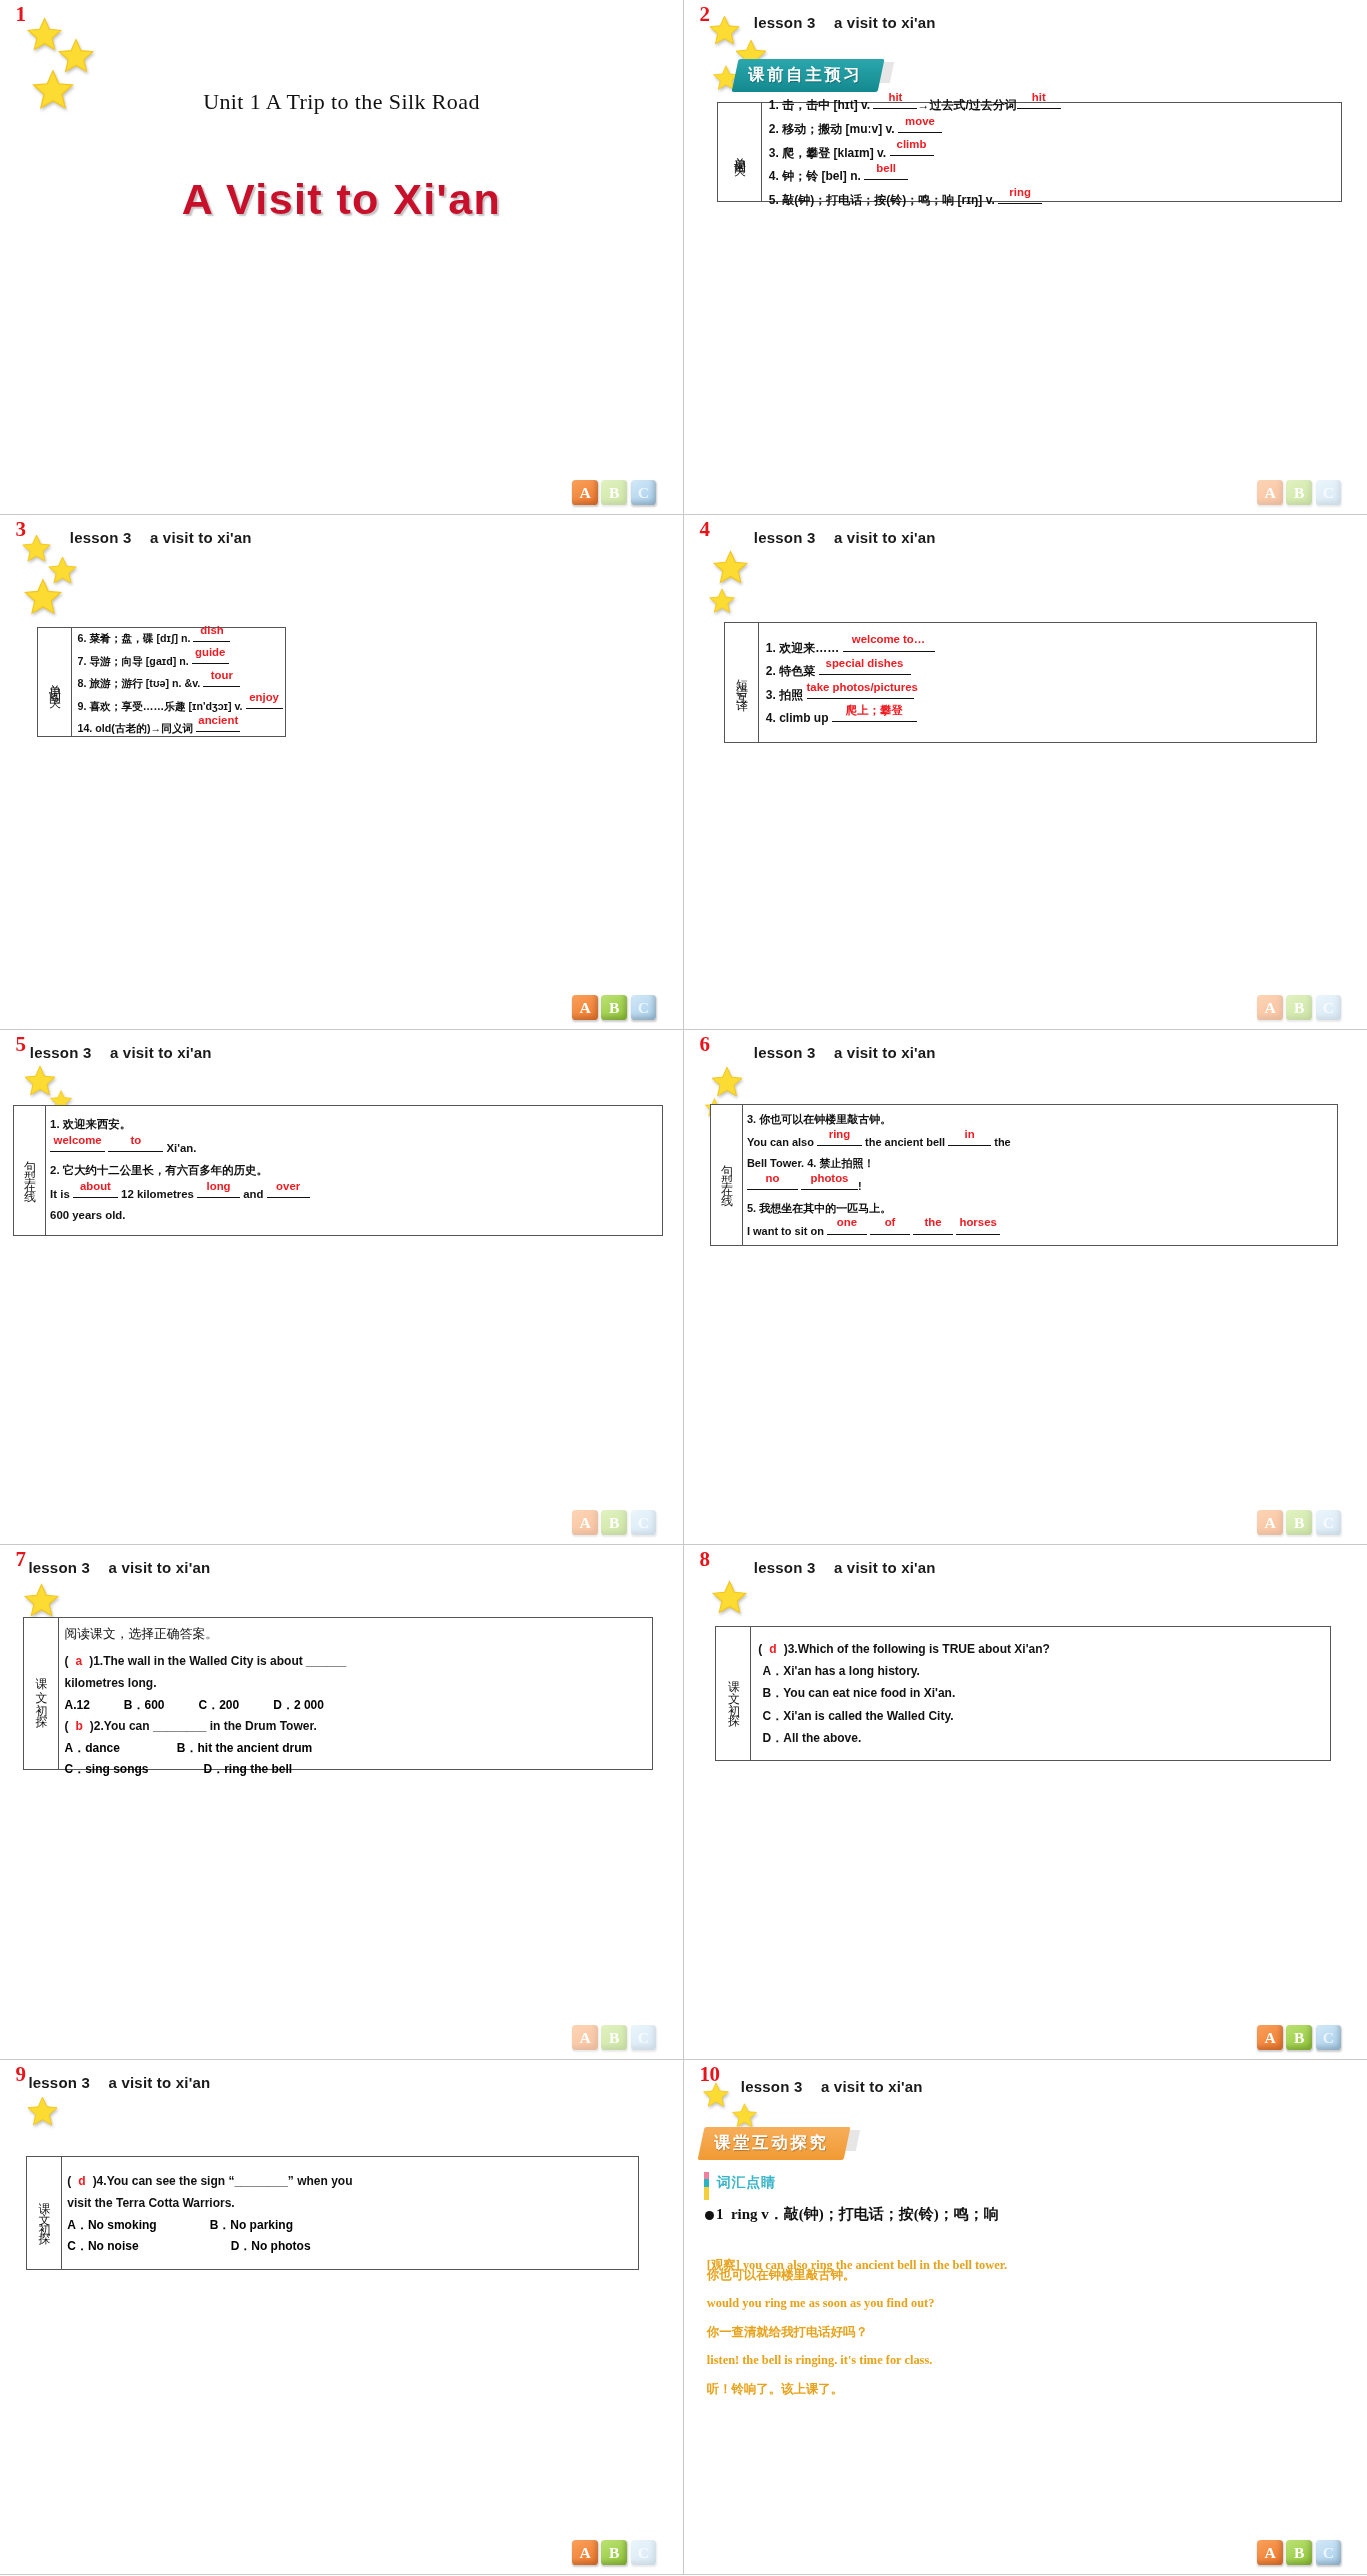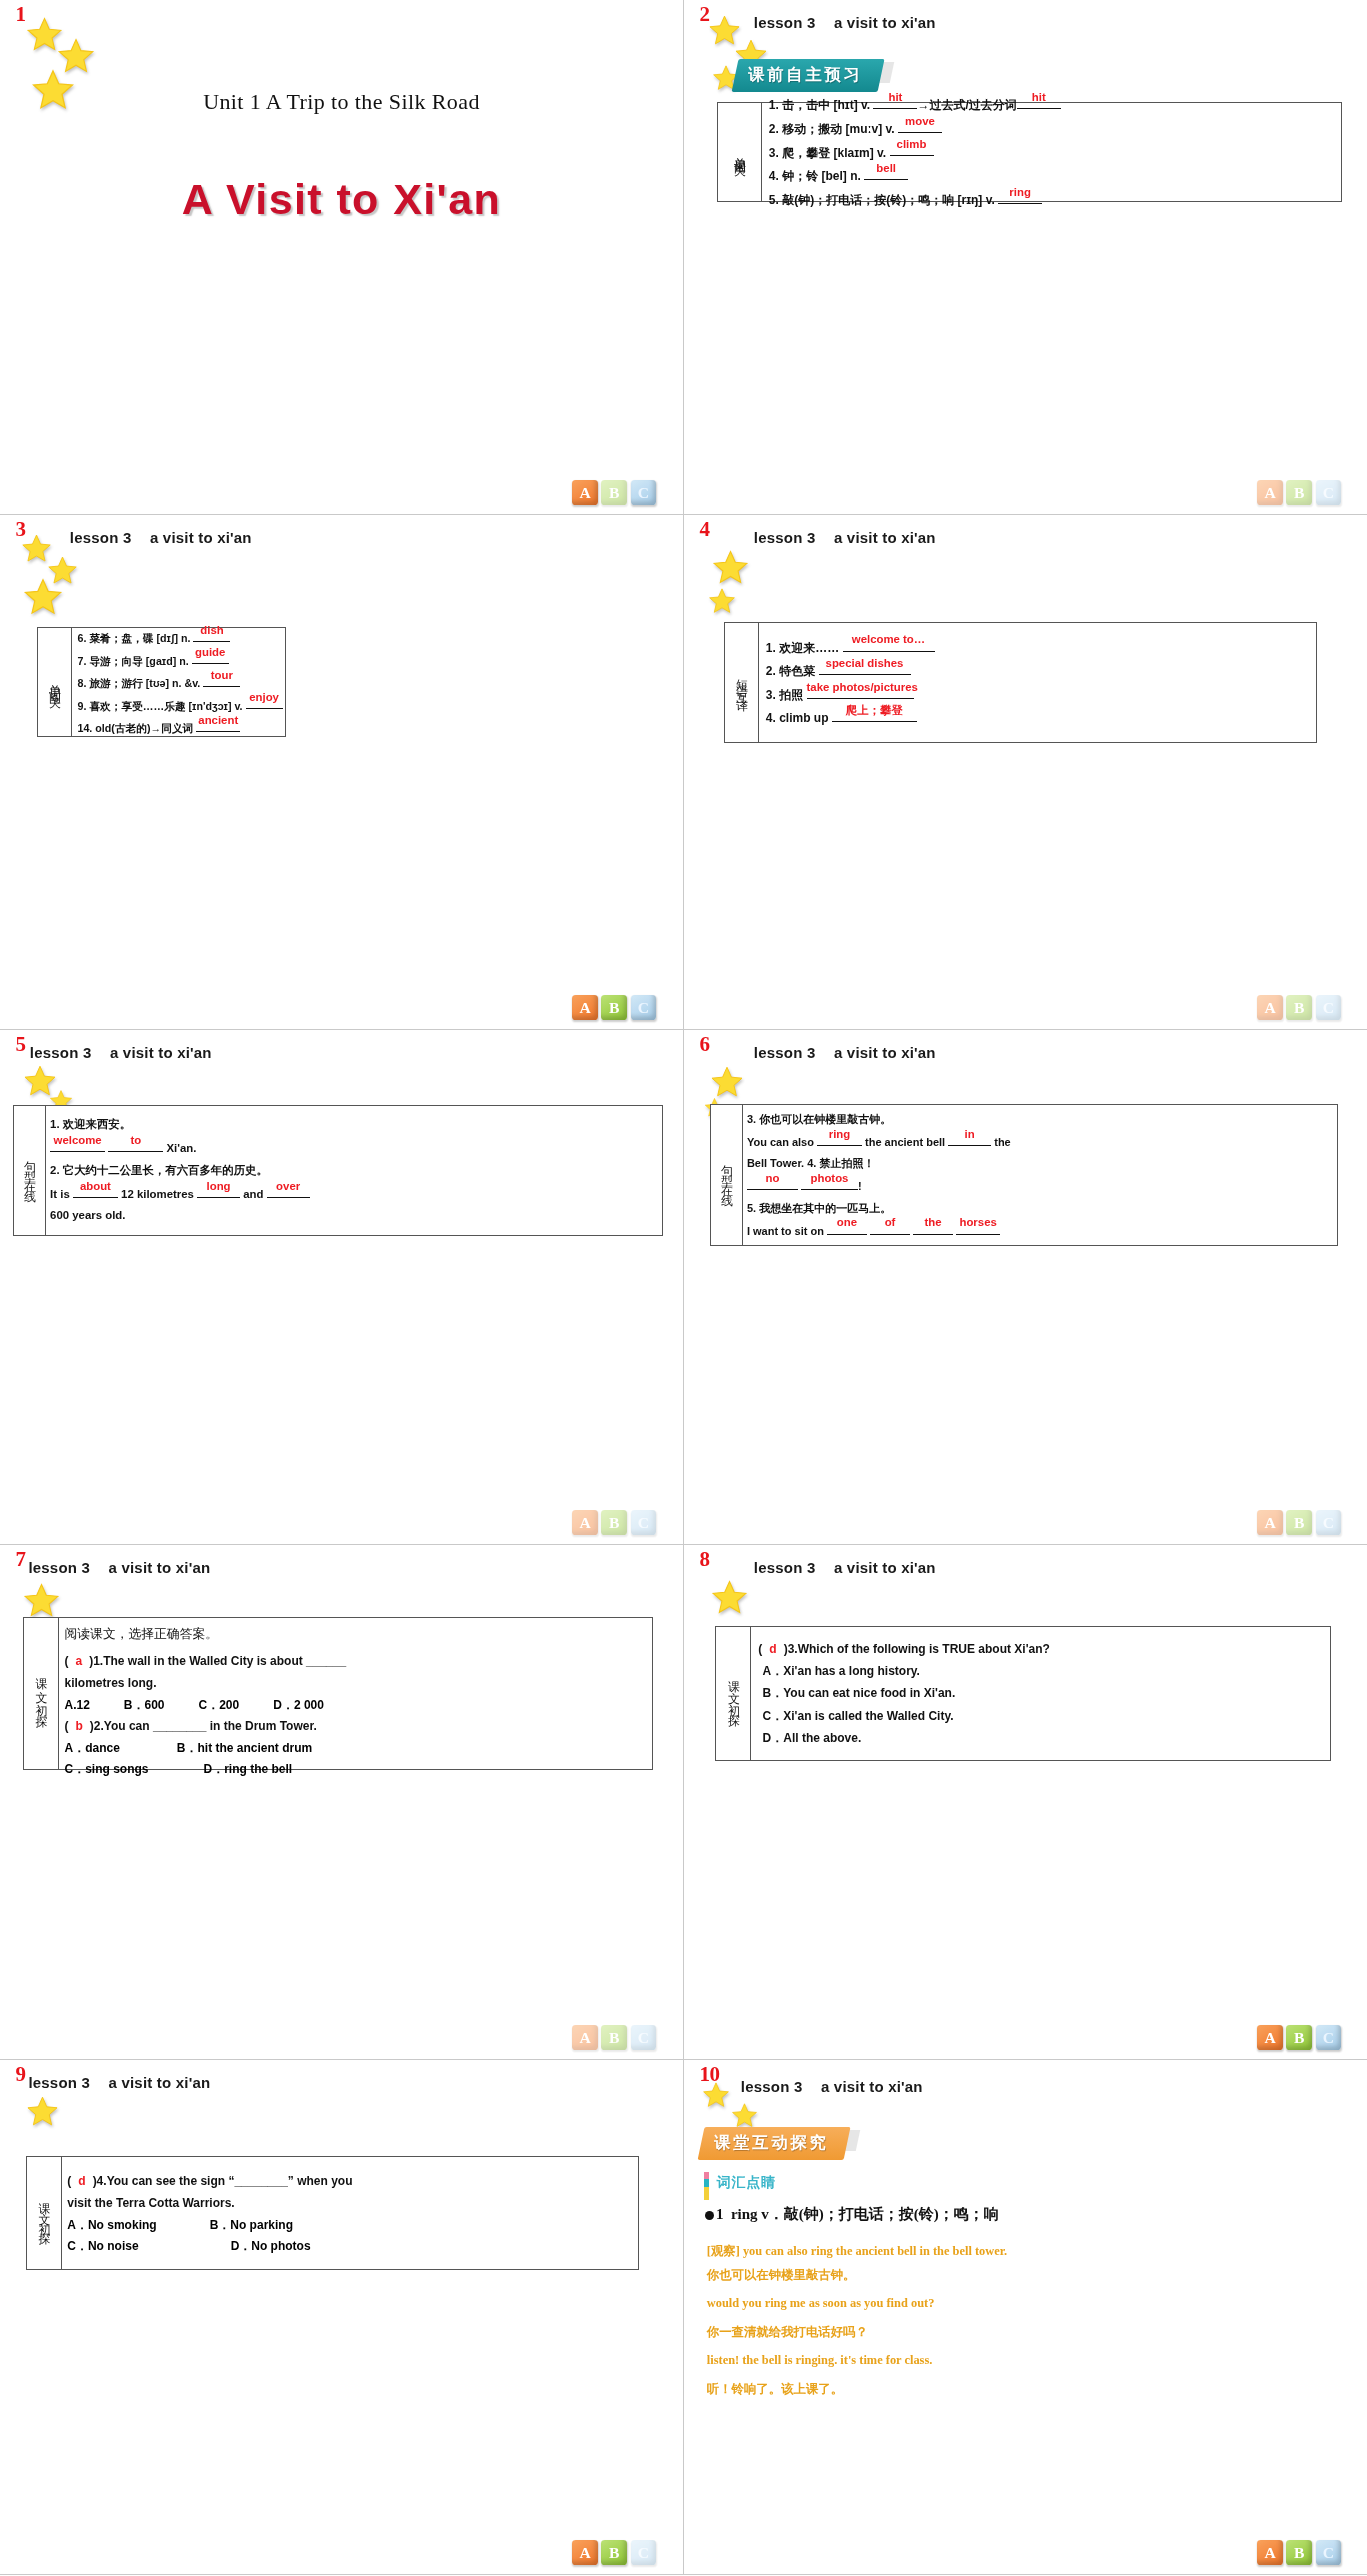--- a/index.html
+++ b/index.html
@@ -569,21 +569,21 @@
         <span class="pill orange"><span>课堂互动探究</span></span>
       </div>
 
       <div class="tickmark" style="left:7px;top:108px;"></div>
       <div class="subhead" style="left:20px;top:110px;">词汇点睛</div>
 
       <div class="voc" style="left:8.5px;top:141px;">
         <span class="dot"></span><span>1</span>&nbsp;&nbsp;<span>ring v．敲(钟)；打电话；按(铃)；鸣；响</span>
       </div>
 
-      <div class="note" style="left:10px;top:179px;">[观察] you can also ring the ancient bell in the bell tower.</div>
+      <div class="note" style="left:10px;top:193px;">[观察] you can also ring the ancient bell in the bell tower.</div>
       <div class="note" style="left:10px;top:203px;">你也可以在钟楼里敲古钟。</div>
       <div class="note" style="left:10px;top:232px;">would you ring me as soon as you find out?</div>
       <div class="note" style="left:10px;top:260px;">你一查清就给我打电话好吗？</div>
       <div class="note" style="left:10px;top:289px;">listen! the bell is ringing. it's time for class.</div>
       <div class="note" style="left:10px;top:317px;">听！铃响了。该上课了。</div>
 
       <div class="abc">
         <div class="cube a">A</div>
         <div class="cube b">B</div>
         <div class="cube c">C</div>

